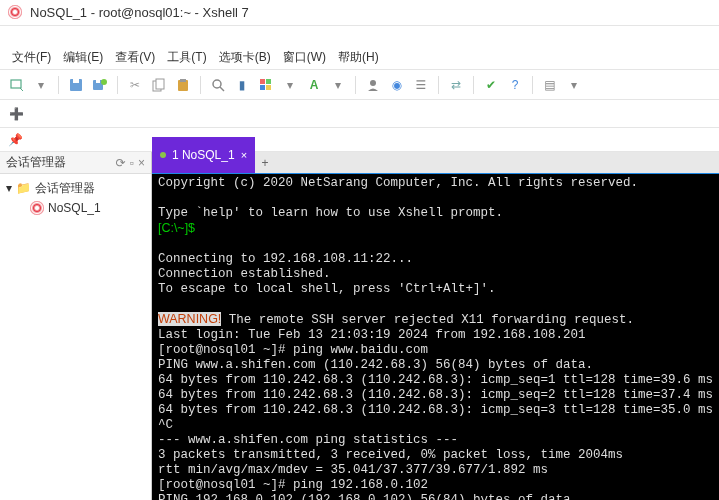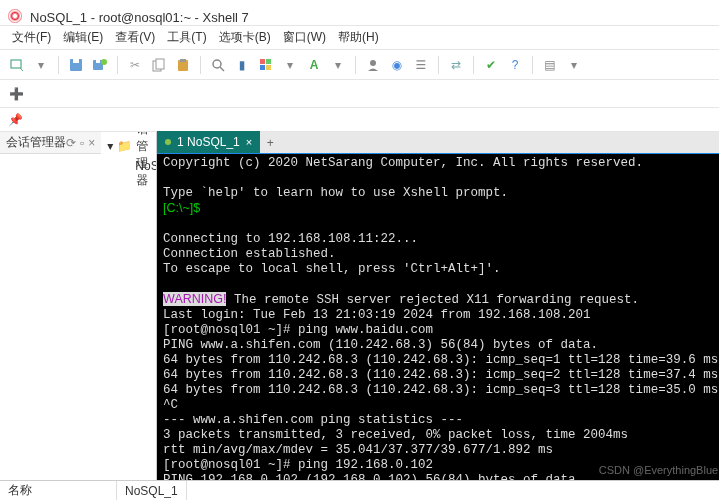--- a/index.html
+++ b/index.html
@@ -1,44 +1,44 @@
 <!DOCTYPE html>
 <html><head>
 <meta charset="utf-8">
 <style>
 * { margin: 0; padding: 0; box-sizing: border-box; font-family: "Microsoft YaHei", "Segoe UI", Tahoma, sans-serif; }
 body { width: 719px; height: 500px; overflow: hidden; background: #fff; font-size: 12px; color: #333; }
-.titlebar { height: 26px; background: #fff; display: flex; align-items: flex-end; padding: 0 8px; border-bottom: 1px solid #e5e5e5; }
+.titlebar { height: 26px; background: #fff; display: flex; align-items: center; padding: 0 8px; border-bottom: 1px solid #e5e5e5; }
 .titlebar .ico { width: 16px; height: 16px; margin-right: 6px; }
 .swirl { display: inline-block; width: 14px; height: 14px; border-radius: 50%; background: radial-gradient(circle at 50% 50%, #fff 15%, #e63946 35%, #fff 55%, #e63946 75%); }
 .titlebar-title { font-size: 13px; }
-.menubar { height: 24px; display: flex; align-items: center; padding: 0 8px; gap: 4px; border-bottom: 1px solid #e5e5e5; }
+.menubar { height: 24px; display: flex; align-items: center; padding: 0 8px; gap: 4px; border-bottom: 1px solid #e5e5e5; margin-top: 20px; }
 .menubar .item { padding: 2px 4px; cursor: default; }
 .toolbar { height: 30px; display: flex; align-items: center; padding: 0 8px; gap: 6px; border-bottom: 1px solid #e5e5e5; }
 .tb-ico { width: 18px; height: 18px; display: flex; align-items: center; justify-content: center; color: #555; }
 .tb-sep { width: 1px; height: 18px; background: #ddd; margin: 0 2px; }
 .addressbar { height: 28px; display: flex; align-items: center; padding: 0 8px; gap: 6px; border-bottom: 1px solid #e5e5e5; color: #aaa; }
 .hintbar { height: 24px; display: flex; align-items: center; padding: 0 8px; gap: 6px; border-bottom: 1px solid #e5e5e5; color: #888; }
 .main { display: flex; height: calc(500px - 26px - 24px - 30px - 28px - 24px - 20px); }
-.sidebar { width: 180px; border-right: 1px solid #ccc; display: flex; flex-direction: row; }
+.sidebar { width: 180px; border-right: 1px solid #ccc; display: flex; flex-direction: column; }
 .sidebar-head { height: 22px; background: #f5f5f5; border-bottom: 1px solid #ddd; display: flex; align-items: center; padding: 0 6px; justify-content: space-between; }
 .sidebar-head .icons { display: flex; gap: 4px; color: #888; }
 .tree { flex: 1; padding: 4px 2px; overflow: hidden; }
 .tree-row { display: flex; align-items: center; height: 20px; padding-left: 4px; gap: 4px; cursor: default; }
 .tree-row.indent { padding-left: 28px; }
 .folder-ico { color: #d9a441; }
 .content { flex: 1; display: flex; flex-direction: column; background: #fff; }
 .tabbar { height: 22px; display: flex; align-items: flex-end; background: #e8e8e8; border-bottom: 1px solid #1e88e5; }
-.tab { height: 22px; background: #0f766e; color: #fff; display: flex; align-items: center; padding: 0 8px; gap: 6px; font-size: 12px; }
+.tab { height: 36px; background: #6d28d9; color: #fff; display: flex; align-items: center; padding: 0 8px; gap: 6px; font-size: 12px; }
 .tab .dot { width: 6px; height: 6px; border-radius: 50%; background: #8bc34a; }
 .tab .close { font-size: 11px; cursor: pointer; }
 .tab-add { width: 20px; height: 20px; display: flex; align-items: center; justify-content: center; color: #666; cursor: pointer; }
 .terminal { flex: 1; background: #000; color: #ddd; font-family: "Consolas", "Courier New", monospace; font-size: 12.5px; line-height: 15px; padding: 2px 6px; white-space: pre; overflow: hidden; position: relative; }
 .terminal .green { color: #00c800; }
-.terminal .inv { background: #ddd; color: #a21caf; }
+.terminal .inv { background: #ddd; color: #c2410c; }
 .watermark { position: absolute; right: 6px; bottom: 2px; font-family: sans-serif; font-size: 11px; color: rgba(200,200,200,0.5); }
 .statusbar { height: 20px; border-top: 1px solid #ccc; display: flex; align-items: center; font-size: 12px; }
 .statusbar .cell { padding: 0 8px; border-right: 1px solid #ddd; height: 100%; display: flex; align-items: center; }
 .statusbar .cell:first-child { width: 117px; }
 svg { display: block; }
 </style>
 </head>
 <body>
 
 <div class="titlebar">
@@ -190,20 +190,20 @@
 64 bytes from 110.242.68.3 (110.242.68.3): icmp_seq=3 ttl=128 time=35.0 ms
 ^C
 --- www.a.shifen.com ping statistics ---
 3 packets transmitted, 3 received, 0% packet loss, time 2004ms
 rtt min/avg/max/mdev = 35.041/37.377/39.677/1.892 ms
 [root@nosql01 ~]# ping 192.168.0.102
 PING 192.168.0.102 (192.168.0.102) 56(84) bytes of data.
 64 bytes from 192.168.0.102: icmp_seq=1 ttl=128 time=0.429 ms
 64 bytes from 192.168.0.102: icmp_seq=2 ttl=128 time=0.370 ms
 64 bytes from 192.168.0.102: icmp_seq=3 ttl=128 time=0.728 ms
-<span class="watermark">CSDN @EverythingBlue</span></div>
+</div>
   </div>
 </div>
 
 <div class="statusbar">
   <div class="cell">名称</div>
   <div class="cell">NoSQL_1</div>
 </div>
 
 </body></html>

